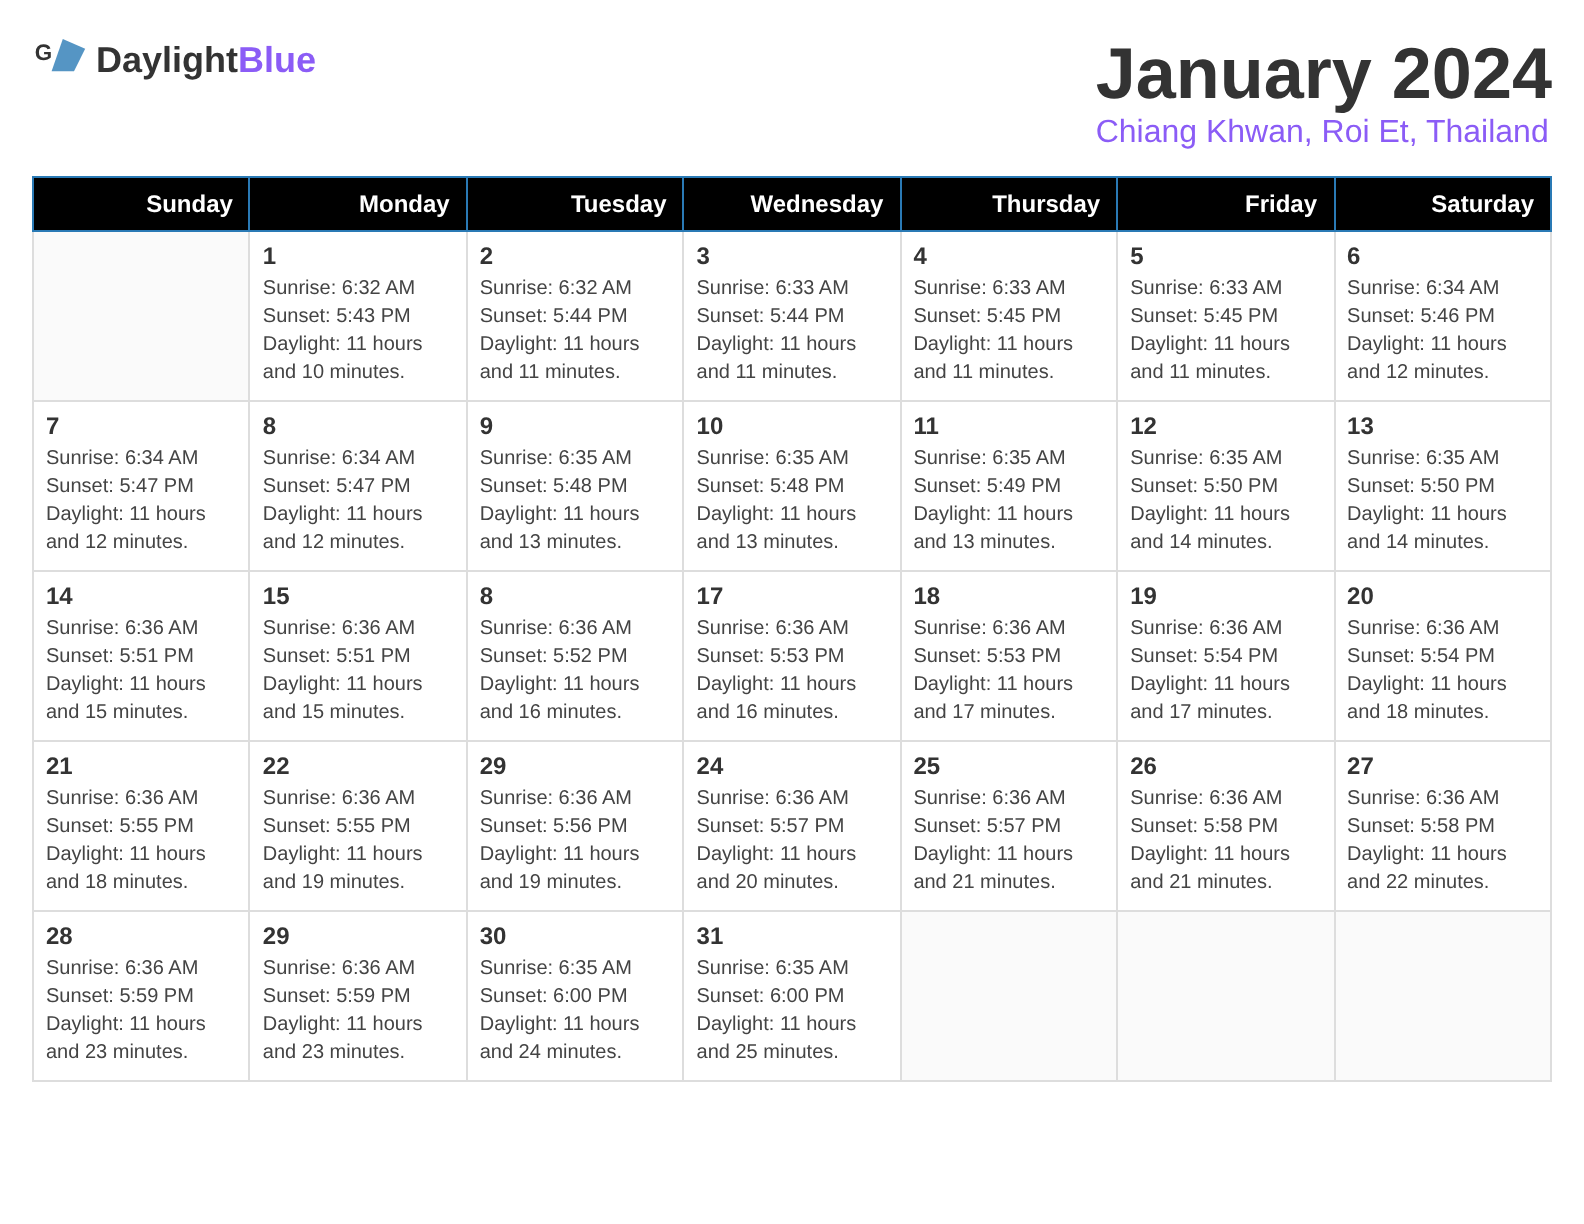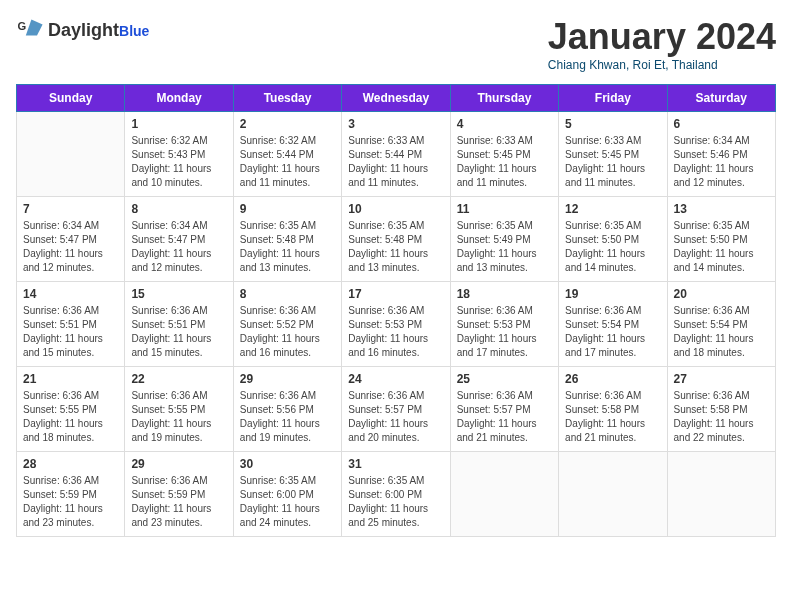--- a/index.html
+++ b/index.html
@@ -20,49 +20,49 @@
       display: flex;
       align-items: center;
       gap: 4px;
     }
     .logo-text-general {
       font-size: 18px;
       font-weight: bold;
       color: #333;
     }
     .logo-text-blue {
-      font-size: 14px;
+      font-size: 18px;
       font-weight: bold;
-      color: #1d4ed8;
+      color: #8b5cf6;
     }
     .logo-icon {
       width: 28px;
       height: 28px;
     }
     .title-area {
       text-align: left;
     }
     .month-title {
       font-size: 36px;
       font-weight: bold;
       color: #333;
     }
     .location-subtitle {
-      font-size: 12px;
-      color: #0c4a6e;
+      font-size: 16px;
+      color: #8b5cf6;
     }
     .calendar {
       width: 100%;
       border-collapse: collapse;
       font-size: 11px;
     }
     .calendar th {
-      background-color: #6d28d9;
+      background-color: #000000;
       color: #fff;
-      text-align: center;
+      text-align: right;
       padding: 6px 8px;
       font-size: 12px;
       border: 1px solid #2a7ab5;
     }
     .calendar td {
       vertical-align: top;
       padding: 5px 6px;
       border: 1px solid #ddd;
       width: 14.28%;
       min-height: 80px;

